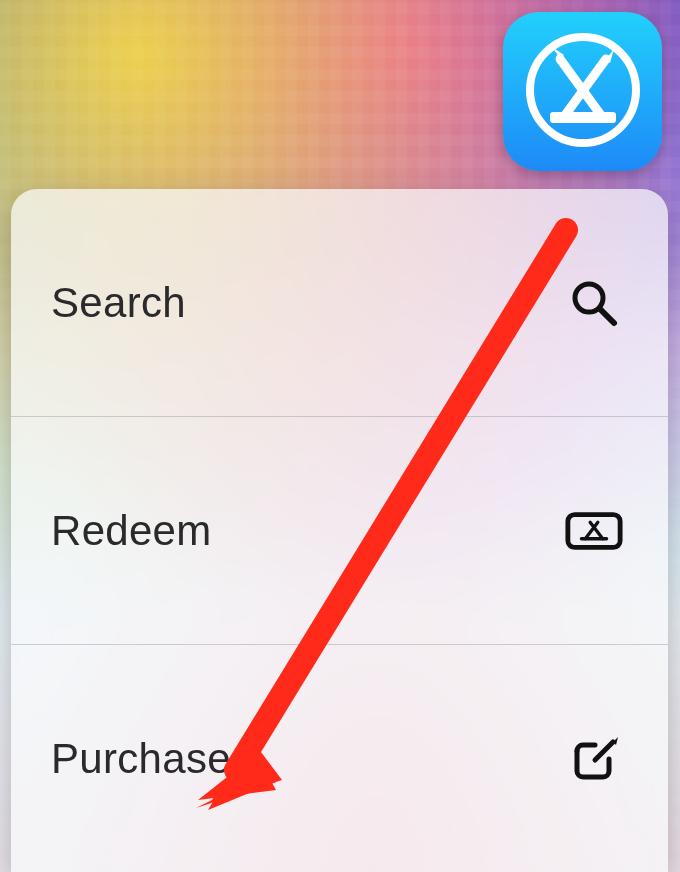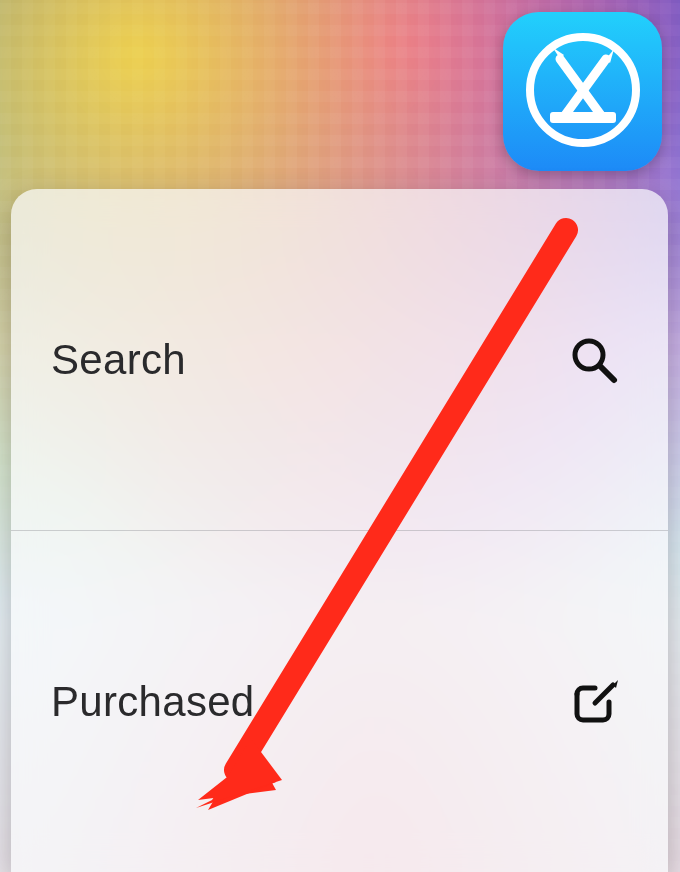--- a/index.html
+++ b/index.html
@@ -101,20 +101,33 @@
   <div class="menu-item">
     <span class="label">Search</span>
     <span class="ico">
       <svg width="52" height="52" viewBox="0 0 52 52">
         <circle cx="21" cy="21" r="14" fill="none" stroke="#111" stroke-width="5"></circle>
         <line x1="32" y1="32" x2="46" y2="46" stroke="#111" stroke-width="6" stroke-linecap="round"></line>
       </svg>
     </span>
   </div>
 
+  <div class="menu-item">
+    <span class="label">Redeem</span>
+    <span class="ico">
+      <svg width="62" height="46" viewBox="0 0 62 46">
+        <rect x="4" y="6" width="54" height="34" rx="7" fill="none" stroke="#111" stroke-width="5"></rect>
+        <g stroke="#111" stroke-width="3.4" stroke-linecap="round">
+          <line x1="22" y1="31" x2="35" y2="14"></line>
+          <line x1="40" y1="31" x2="27" y2="14"></line>
+          <line x1="18" y1="31" x2="44" y2="31"></line>
+        </g>
+      </svg>
+    </span>
+  </div>
 
 
   <div class="menu-item">
     <span class="label">Purchased</span>
     <span class="ico">
       <svg width="52" height="52" viewBox="0 0 52 52">
         <path d="M9 18 v20 a6 6 0 0 0 6 6 h20 a6 6 0 0 0 6 -6 v-12" fill="none" stroke="#111" stroke-width="5" stroke-linecap="round"></path>
         <path d="M9 18 a6 6 0 0 1 6 -6 h12" fill="none" stroke="#111" stroke-width="5" stroke-linecap="round"></path>
         <line x1="27" y1="27" x2="45" y2="9" stroke="#111" stroke-width="5" stroke-linecap="round"></line>
         <polygon points="45,9 50,4 48,12" fill="#111"></polygon>

